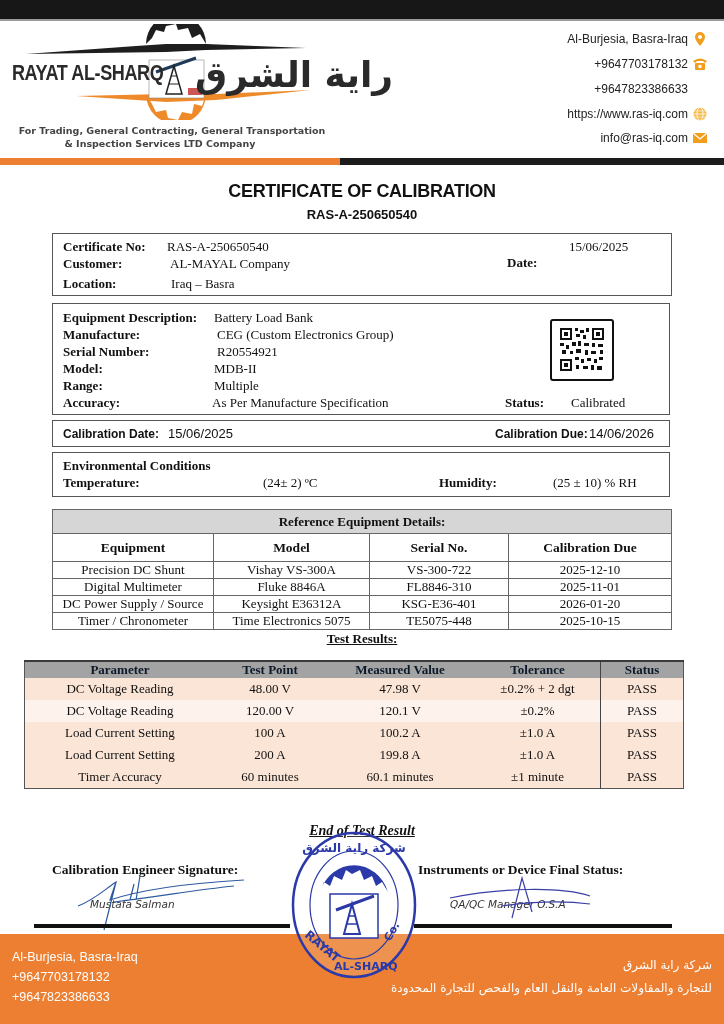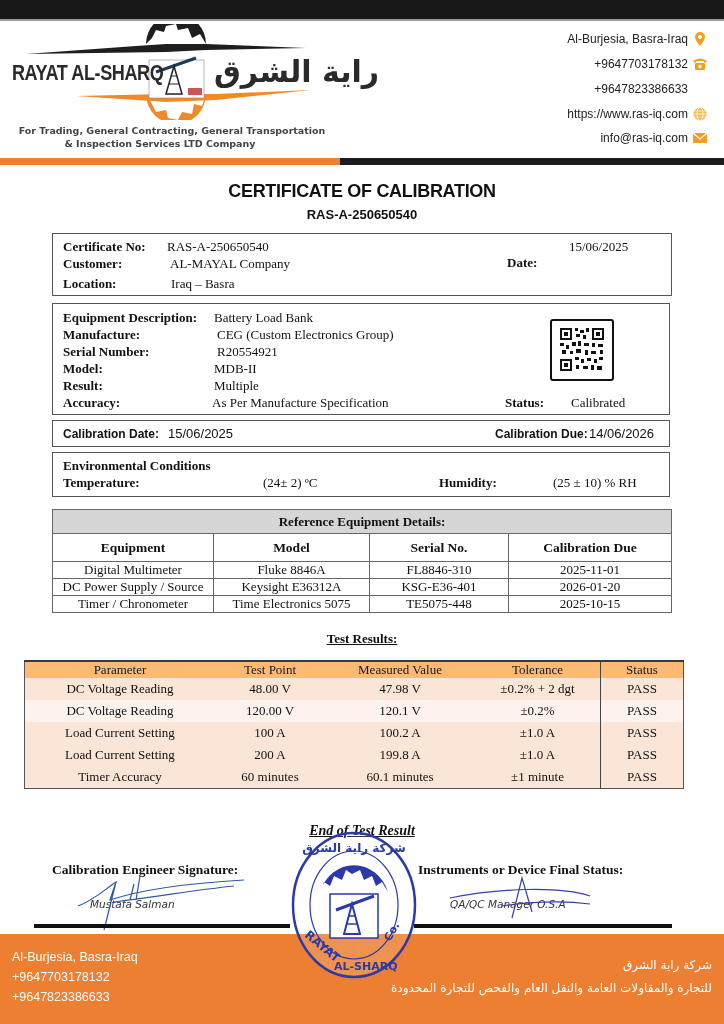--- a/index.html
+++ b/index.html
@@ -6,21 +6,21 @@
   body { width: 724px; height: 1024px; position: relative; background: #ffffff; overflow: hidden; font-family: "Liberation Serif", serif; color: #111; }
   .abs { position: absolute; }
 
   
   .top-bar { left: 0; top: 0; width: 724px; height: 19px; background: #171717; }
   .top-bar-edge { left: 0; top: 19px; width: 724px; height: 2px; background: #9a9a9a; }
 
   
   .logo { left: 6px; top: 24px; width: 330px; height: 96px; }
   .logo-text-en { left: 12px; top: 60px; font-family: "Liberation Sans", sans-serif; font-size: 22px; font-weight: bold; letter-spacing: -0.5px; color: #2a2a2a; transform: scaleX(0.82); transform-origin: left top; white-space: nowrap; }
-  .logo-text-ar { left: 214px; top: 54px; font-family: "DejaVu Sans", sans-serif; font-size: 30px; font-weight: bold; color: #2a2a2a; direction: rtl; white-space: nowrap; }
+  .logo-text-ar { left: 195px; top: 54px; font-family: "DejaVu Sans", sans-serif; font-size: 36px; font-weight: bold; color: #2a2a2a; direction: rtl; white-space: nowrap; }
   .tagline { left: 0; width: 320px; font-family: "DejaVu Sans", sans-serif; font-size: 9.5px; font-weight: bold; color: #444; text-align: center; white-space: nowrap; }
   .tagline.l1 { top: 125px; left: 12px; }
   .tagline.l2 { top: 138px; left: 0px; }
 
   
   .contact { right: 16px; font-family: "Liberation Sans", sans-serif; font-size: 12px; color: #222; display: flex; align-items: center; gap: 4px; white-space: nowrap; }
   .contact .ic { width: 16px; height: 14px; display: inline-block; }
 
   
   .stripe-orange { left: 0; top: 158px; width: 340px; height: 7px; background: #ec7f31; }
@@ -41,21 +41,21 @@
   table { border-collapse: collapse; }
   .ref-table { left: 52px; top: 509px; width: 620px; font-size: 13px; }
   .ref-table td, .ref-table th { border: 1px solid #666; text-align: center; padding: 0; }
   .ref-table .caption-row th { background: #d6d6d6; height: 23px; font-weight: bold; }
   .ref-table .head-row th { height: 27px; font-weight: bold; font-size: 13.5px; }
   .ref-table tbody td { height: 16px; line-height: 16px; }
 
   .test-title { left: 0; width: 724px; top: 631px; text-align: center; font-weight: bold; font-size: 13px; text-decoration: underline; }
 
   .test-table { left: 24px; top: 660px; width: 660px; font-size: 13px; border: 1px solid #555; }
-  .test-table th { background: #fdba74; color: #0d1a2a; font-weight: normal; height: 16px; line-height: 14px; padding: 0; border-top: 2px solid #3a3a3a; }
+  .test-table th { background: #a3a3a3; color: #0d1a2a; font-weight: bold; height: 16px; line-height: 14px; padding: 0; border-top: 2px solid #3a3a3a; }
   .test-table td { height: 22px; text-align: center; padding: 0; background: #fbe5d6; }
   .test-table tr.alt td { background: #fdf2ec; }
   .test-table .sep { border-left: 1px solid #444; }
 
   .end-title { left: 0; width: 724px; top: 823px; text-align: center; font-weight: bold; font-style: italic; font-size: 14px; text-decoration: underline; }
 
   .sig-label { font-weight: bold; font-size: 13.5px; white-space: nowrap; }
   .sig-name { font-family: "DejaVu Sans", sans-serif; font-style: italic; font-size: 10.5px; color: #333; white-space: nowrap; }
 
   .rule { height: 4px; background: #111; }
@@ -148,21 +148,21 @@
 
 <div class="abs box" style="left:52px; top:303px; width:618px; height:112px;">
   <span class="abs lbl" style="left:10px; top:6px;">Equipment Description:</span>
   <span class="abs val" style="left:161px; top:6px;">Battery Load Bank</span>
   <span class="abs lbl" style="left:10px; top:23px;">Manufacture:</span>
   <span class="abs val" style="left:164px; top:23px;text-align:right;">CEG (Custom Electronics Group)</span>
   <span class="abs lbl" style="left:10px; top:40px;">Serial Number:</span>
   <span class="abs val" style="left:164px; top:40px;">R20554921</span>
   <span class="abs lbl" style="left:10px; top:57px;">Model:</span>
   <span class="abs val" style="left:161px; top:57px;">MDB-II</span>
-  <span class="abs lbl" style="left:10px; top:74px;">Result:</span>
+  <span class="abs lbl" style="left:10px; top:74px;">Range:</span>
   <span class="abs val" style="left:161px; top:74px;">Multiple</span>
   <span class="abs lbl" style="left:10px; top:91px;">Accuracy:</span>
   <span class="abs val" style="left:159px; top:91px;">As Per Manufacture Specification</span>
   <span class="abs lbl" style="left:452px; top:91px;">Status:</span>
   <span class="abs val" style="left:518px; top:91px;">Calibrated</span>
 
   <svg class="abs" style="left:497px; top:15px;" width="64" height="62" viewBox="0 0 64 62">
     <rect x="1" y="1" width="62" height="60" rx="2" fill="#fff" stroke="#111" stroke-width="2"></rect>
     <g fill="#111">
       <rect x="10" y="9" width="12" height="12"></rect>
@@ -227,20 +227,26 @@
       </tr>
     <tr class="head-row">
       <th style="width:160px;">Equipment</th>
       <th style="width:155px;">Model</th>
       <th style="width:138px;">Serial No.</th>
       <th>Calibration Due</th>
     </tr>
   </thead>
   <tbody>
     <tr>
+      <td>Precision DC Shunt</td>
+      <td>Vishay VS-300A</td>
+      <td>VS-300-722</td>
+      <td>2025-12-10</td>
+    </tr>
+    <tr>
       <td>Digital Multimeter</td>
       <td>Fluke 8846A</td>
       <td>FL8846-310</td>
       <td>2025-11-01</td>
     </tr>
     <tr>
       <td>DC Power Supply / Source</td>
       <td>Keysight E36312A</td>
       <td>KSG-E36-401</td>
       <td>2026-01-20</td>

